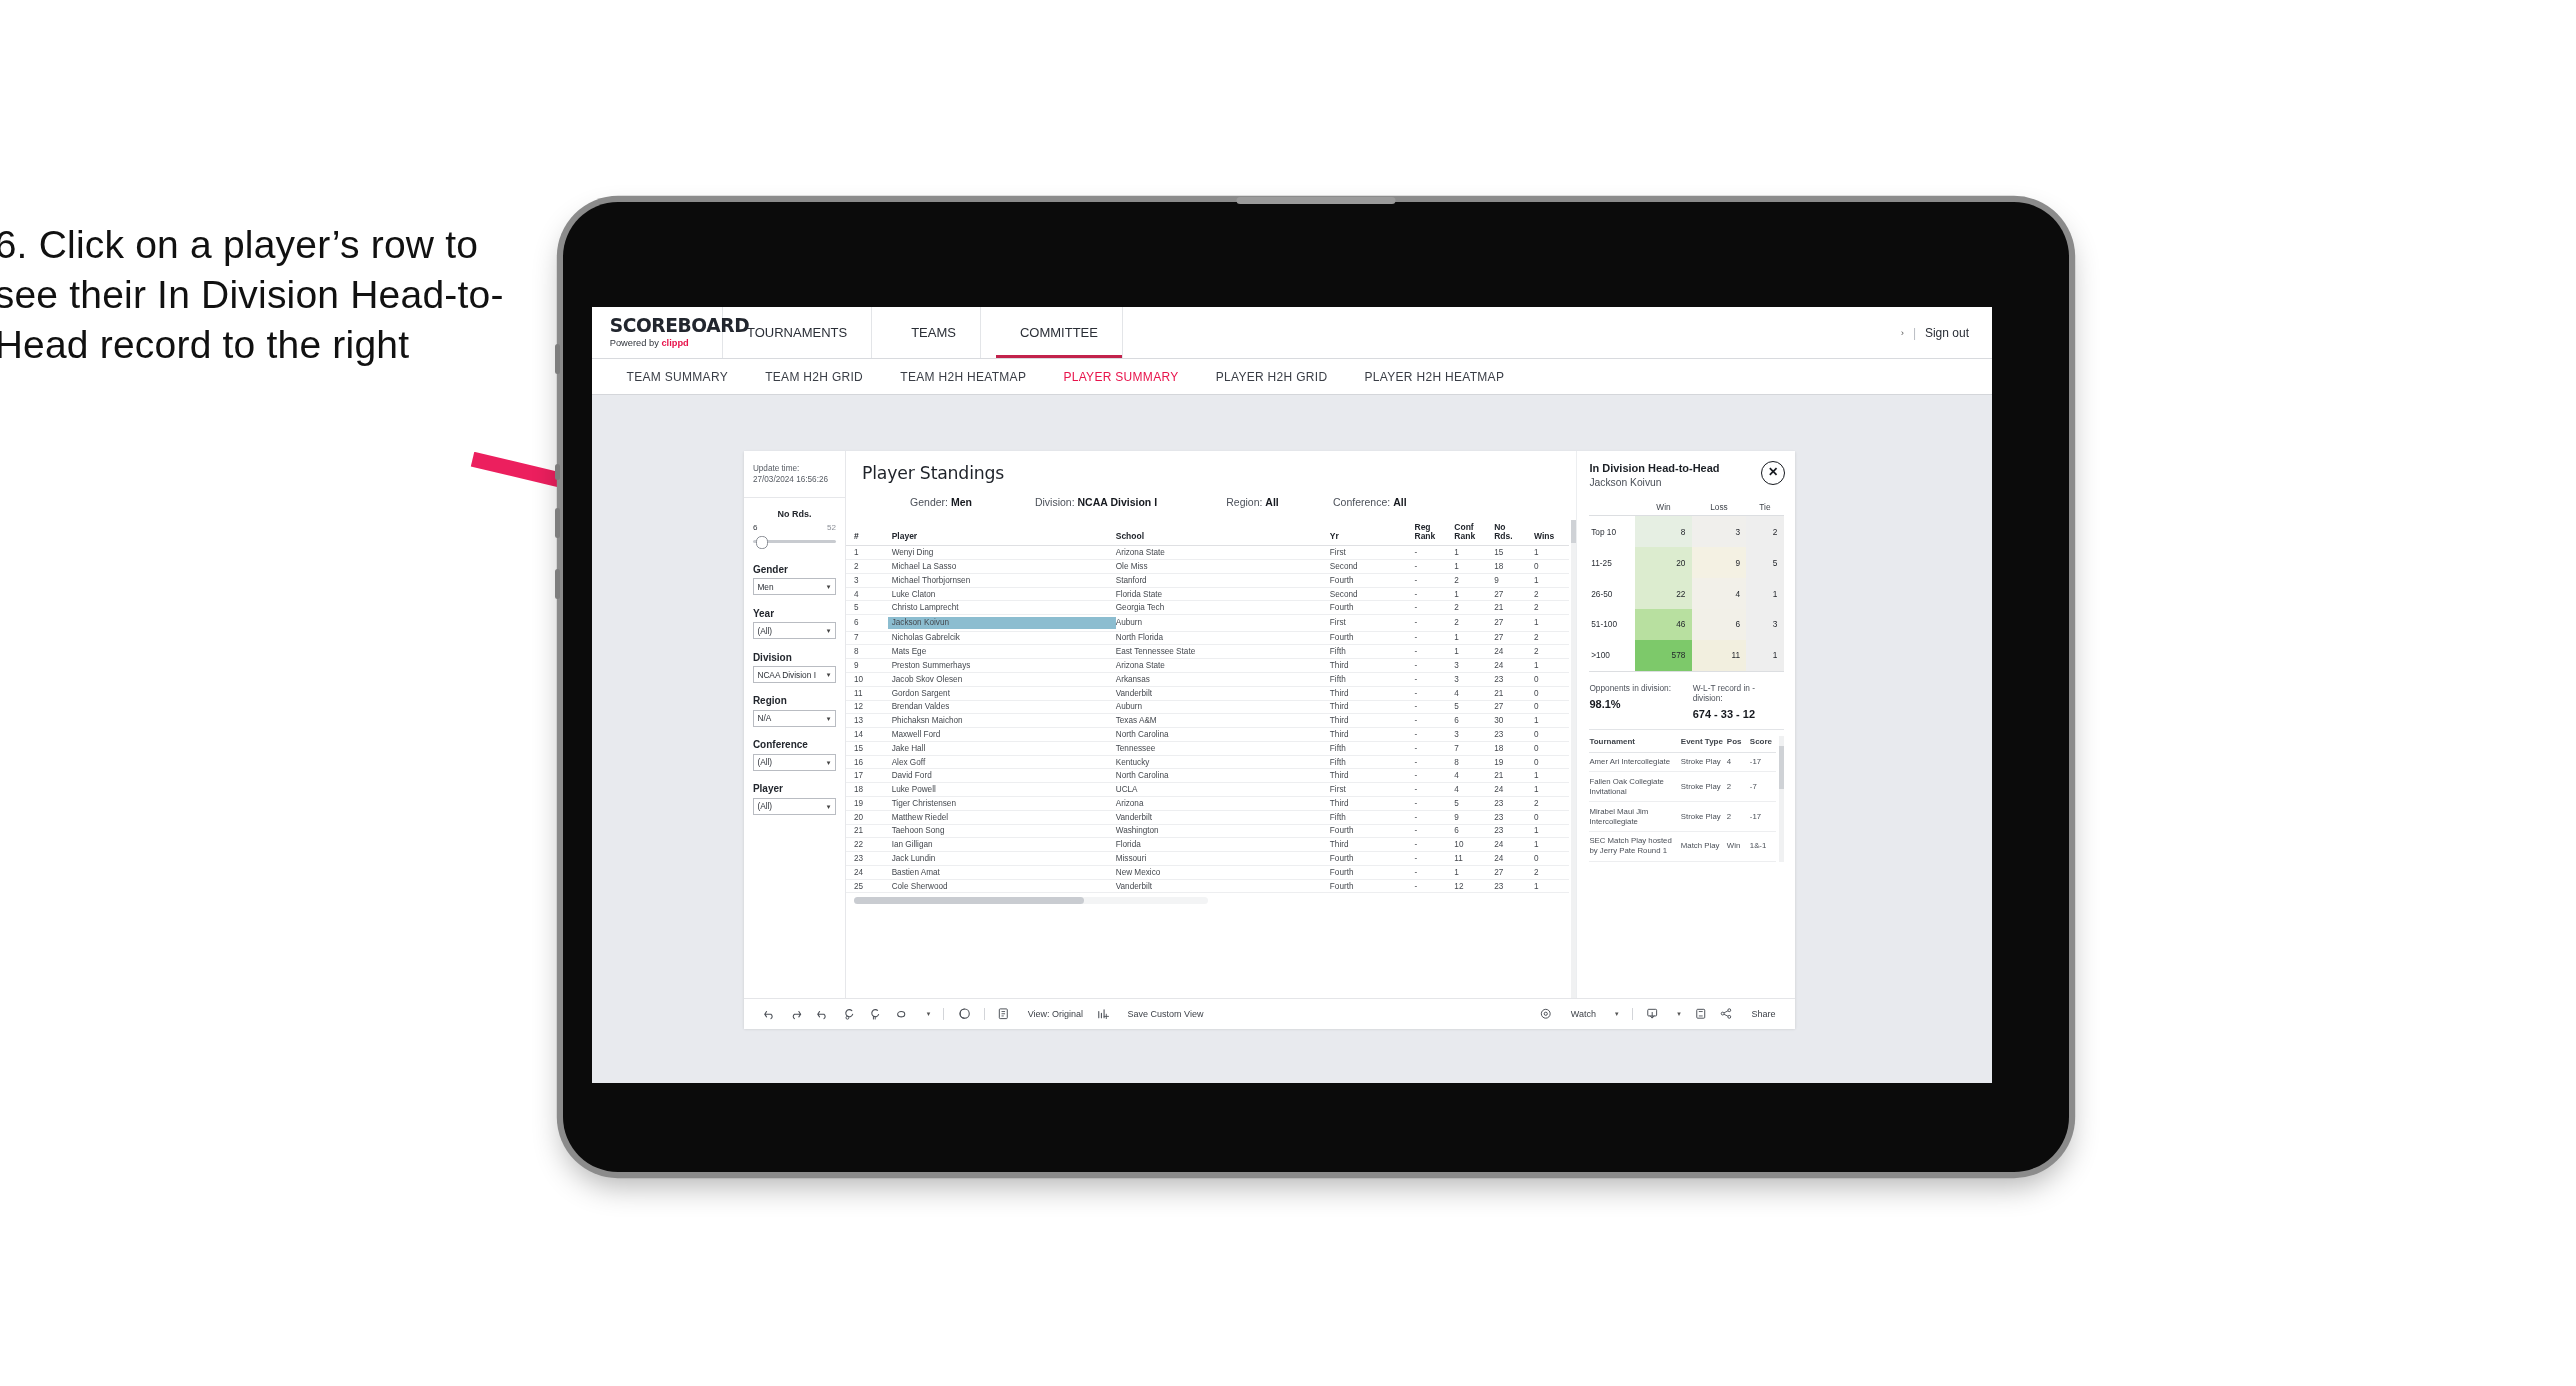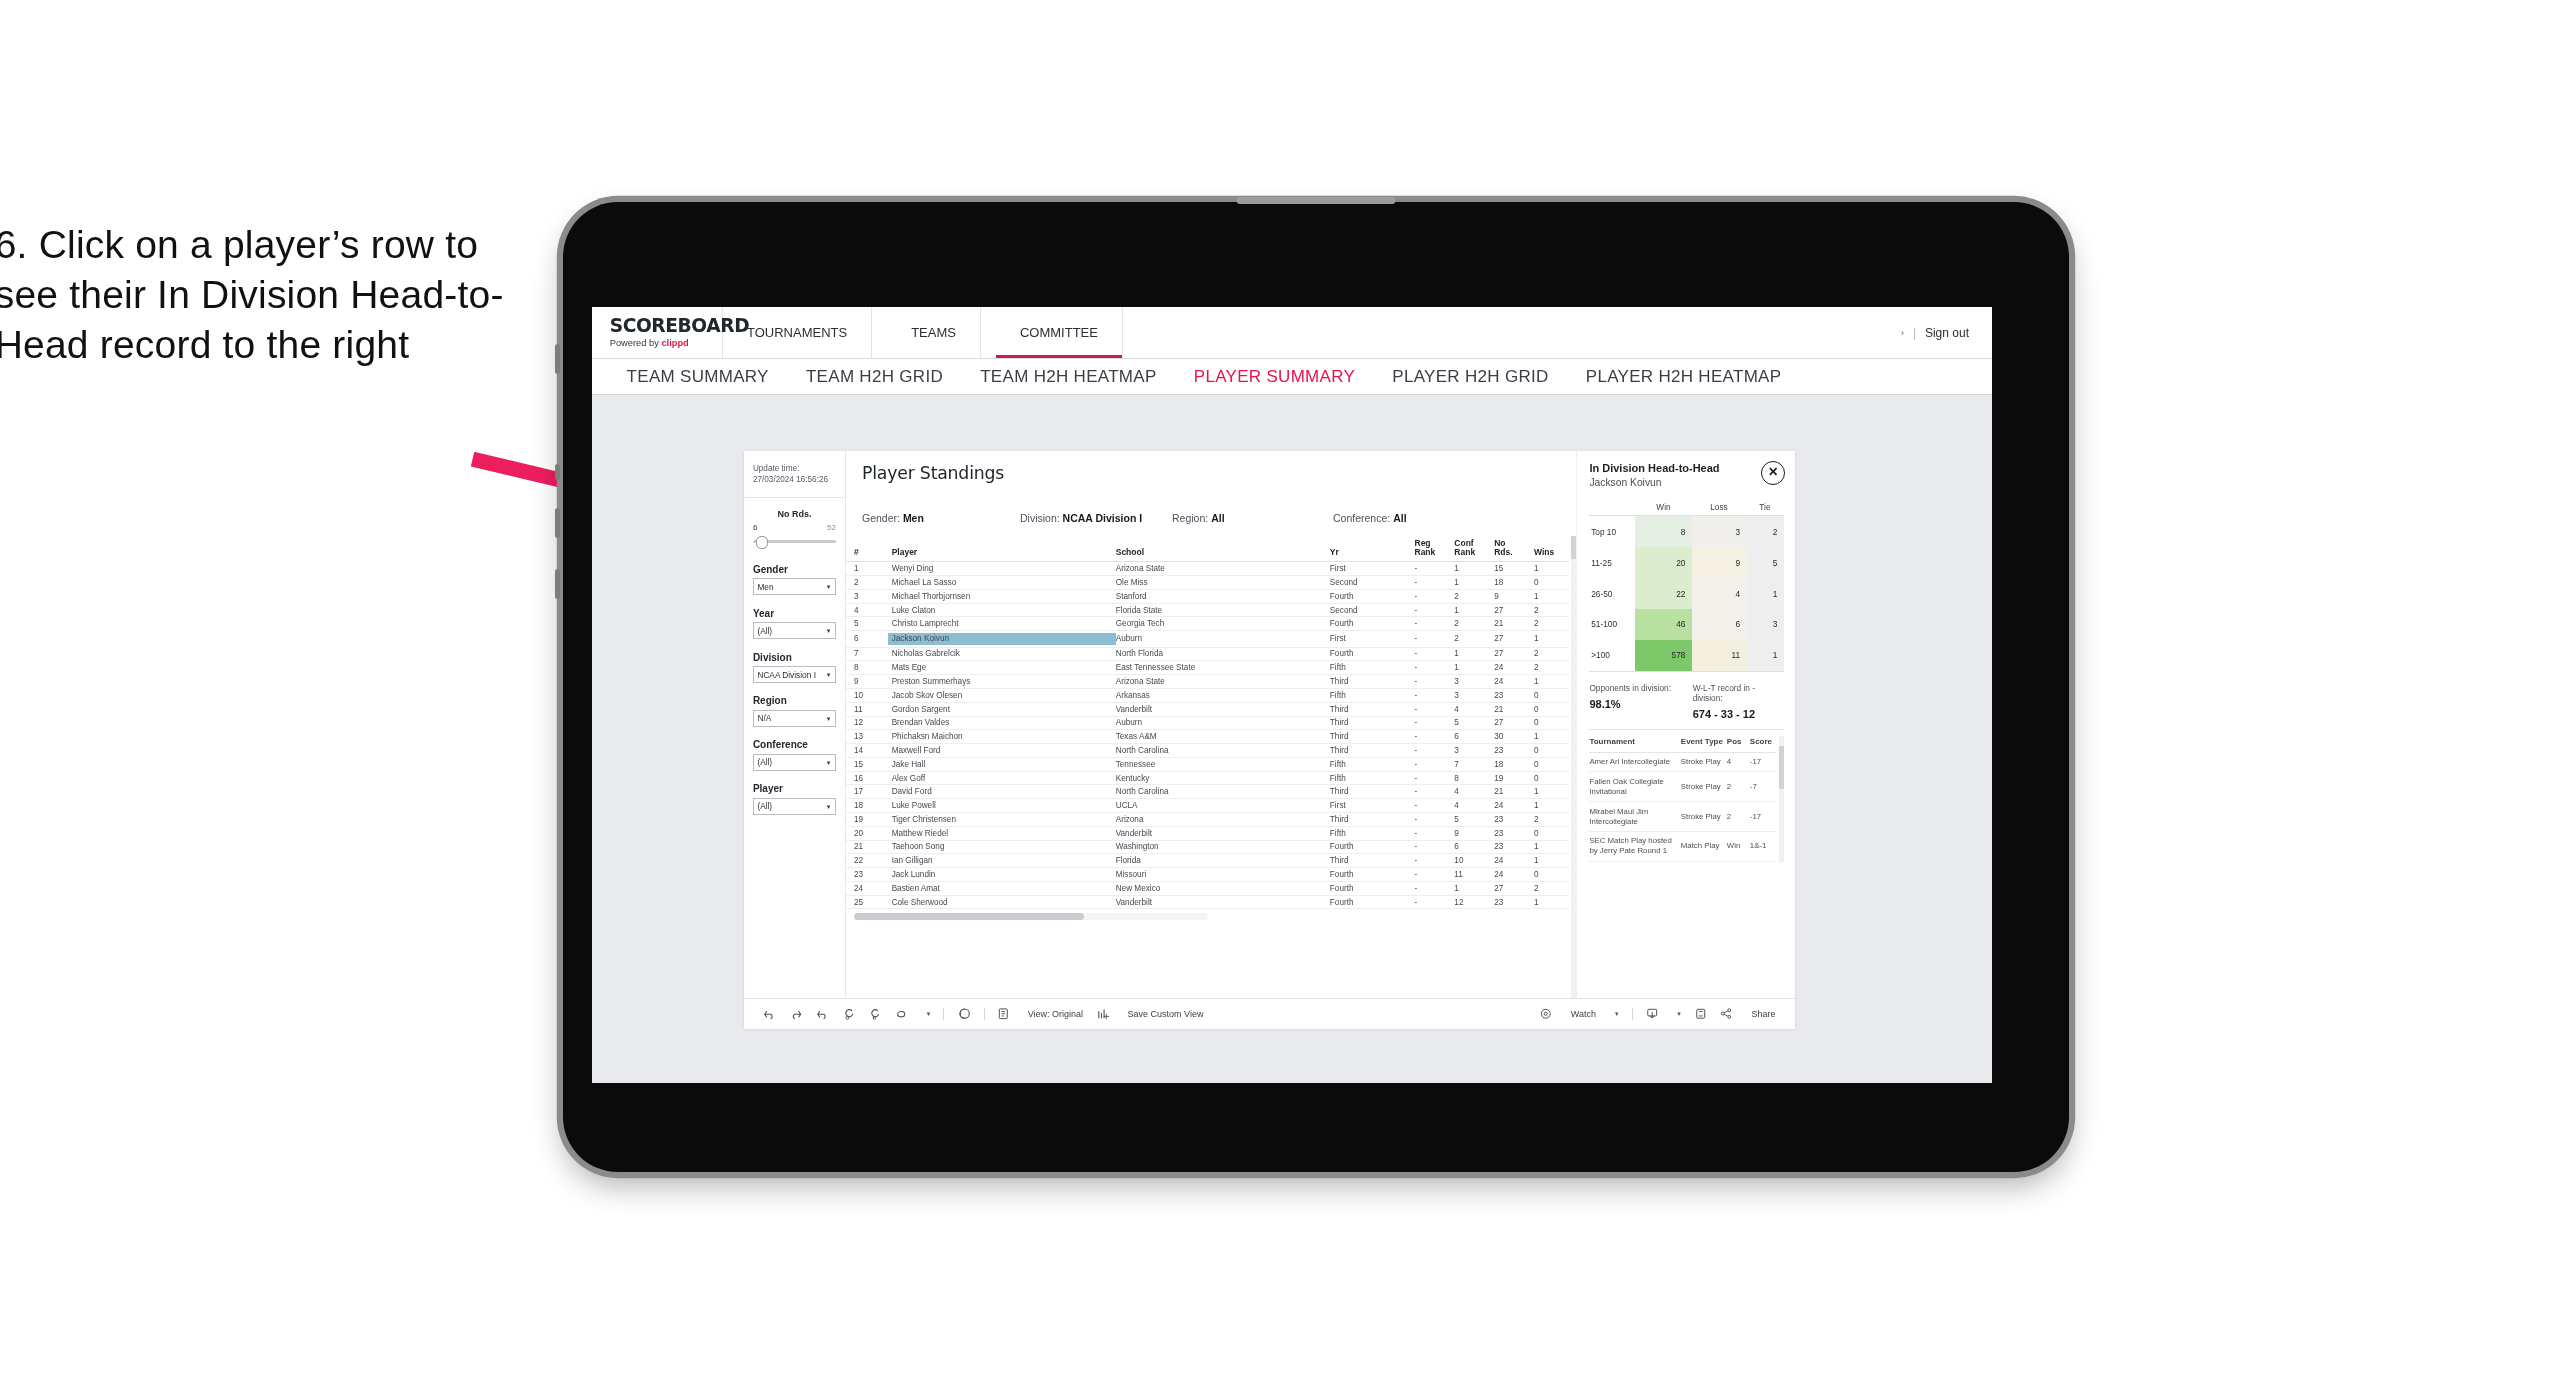--- a/index.html
+++ b/index.html
@@ -50,21 +50,21 @@
   .topnav .tn.active::after{content:"";position:absolute;left:0;right:0;bottom:0;
               height:2.7px;background:#c2224b;}
   .headright{margin-left:auto;display:flex;align-items:center;gap:8.9px;
              padding-right:23px;font-size:12px;color:#2a2e36;}
   .headright .bar{color:#b9bcc2;}
   .headright .caret{font-size:9.7px;color:#555;}
 
   
   .subnav{height:35px;background:#fff;display:flex;align-items:center;
           padding-left:16px;gap:0;border-bottom:0.9px solid #d4d6da;}
-  .subnav .sn{font-size:17px;letter-spacing:0.3px;color:#3a3e46;
+  .subnav .sn{font-size:12px;letter-spacing:0.3px;color:#3a3e46;
               padding:0 18.6px;cursor:pointer;}
   .subnav .sn.active{color:#e8134b;}
 
   
   #card{position:absolute;left:152px;top:144px;width:1051px;height:578px;
         background:#fff;box-shadow:0 0.9px 2.7px rgba(0,0,0,.14);display:flex;
         flex-direction:column;}
   .cardbody{display:flex;flex:1;min-height:0;}
 
   
@@ -85,21 +85,21 @@
   .fselect{height:15px;border:0.9px solid #b9bcc2;background:#fff;display:flex;
            align-items:center;justify-content:space-between;padding:0 3.5px 0 3.5px;
            font-size:8.3px;color:#2b2f36;cursor:pointer;}
   .fselect .ar{font-size:6.2px;color:#444;}
 
   
   .standings{flex:1;min-width:0;display:flex;flex-direction:column;}
   .cardtop{padding:12.4px 0 0 16px;}
   .ctitle{font-size:17.3px;font-weight:normal;color:#1f232a;letter-spacing:-0.2px;
           font-family:"DejaVu Sans",sans-serif;}
-  .crit{display:flex;font-size:10.5px;color:#4c515a;margin-top:29px;padding-bottom:11.5px;}
+  .crit{display:flex;font-size:10.5px;color:#4c515a;margin-top:13px;padding-bottom:11.5px;text-align:center;}
   .crit span{margin-right:0;}
   .crit .c1{width:158px}.crit .c2{width:152px}.crit .c3{width:161px}
   .crit b{color:#16191f;}
 
   .tblwrap{flex:1;min-height:0;display:flex;}
   .tbl{width:100%;border-collapse:collapse;}
   .tbl th{font-size:8.5px;font-weight:bold;color:#22262d;text-align:left;
           padding:2.7px 0 4.4px 0;vertical-align:bottom;line-height:1.08;}
   .tbl td{font-size:8.2px;color:#45494f;padding:1.9px 0;border-bottom:0.9px solid #edeef0;}
   .tbl tr.hdr th{border-bottom:0.9px solid #dfe0e3;}

